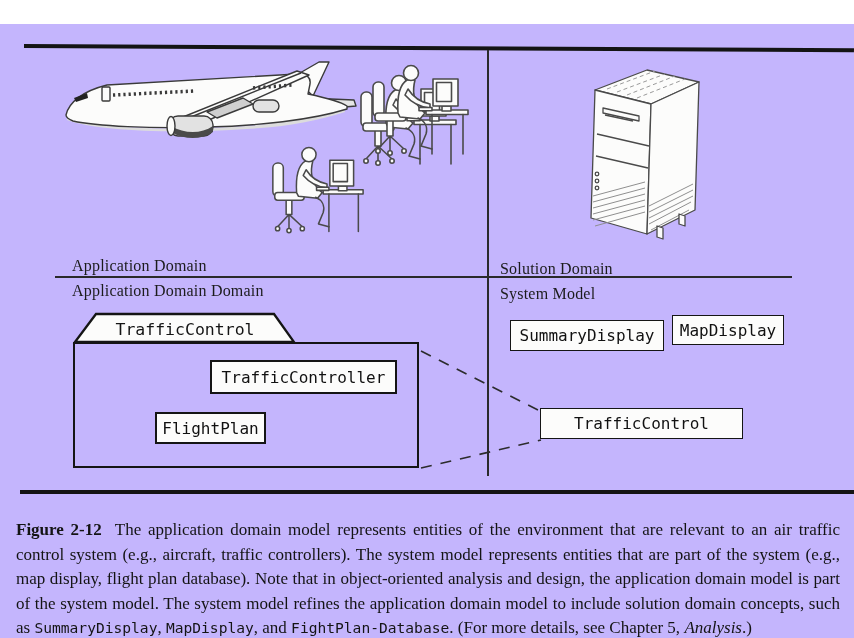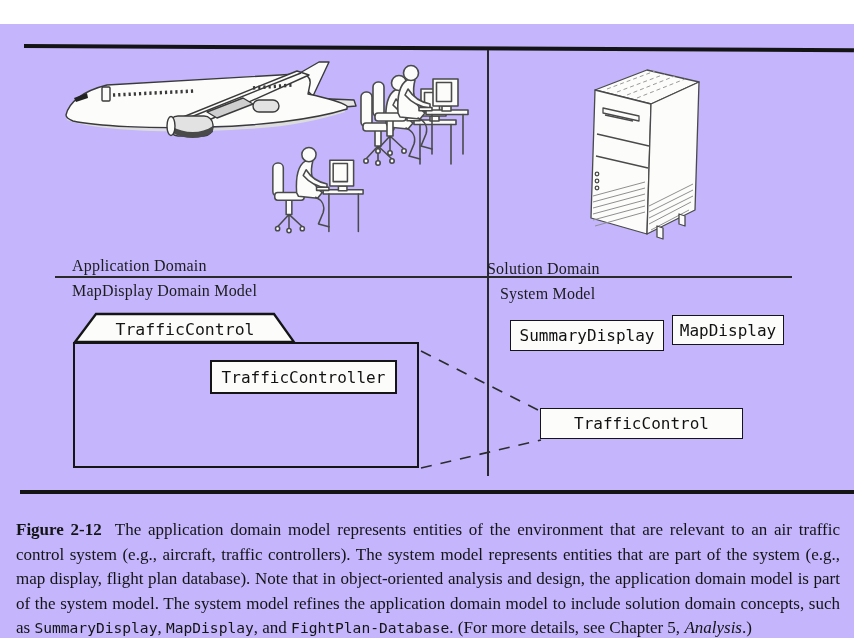--- a/index.html
+++ b/index.html
@@ -109,36 +109,37 @@
       <path d="M72,164 L78,166 L78,177 L72,175 Z" fill="#fcfcfb"></path>
       <path d="M94,152 L100,154 L100,164 L94,162 Z" fill="#fcfcfb"></path>
     </g>
   </svg>
 
   <div class="thinline" style="left:487px;top:26px;width:2px;height:426px;"></div>
 
   <div class="thinline" style="left:55px;top:252px;width:737px;height:2px;"></div>
 
   <div class="domain-label" style="left:72px;top:233px;">Application Domain</div>
-  <div class="domain-label" style="left:72px;top:258px;">MapDisplay Domain Model</div>
-  <div class="domain-label" style="left:487px;top:236px;">Solution Domain</div>
+  <div class="domain-label" style="left:72px;top:258px;">Application Domain Domain</div>
+  <div class="domain-label" style="left:500px;top:236px;">Solution Domain</div>
   <div class="domain-label" style="left:500px;top:261px;text-align:right;">System Model</div>
 
   <svg id="diagram-svg" width="854" height="470" viewBox="0 0 854 470">
     <polygon points="75,318 96,290 274,290 294,318" fill="#fcfcfb" stroke="#151515" stroke-width="2.3"></polygon>
     <g stroke="#2c2c2c" stroke-width="1.6" stroke-dasharray="11,9">
       <line x1="421" y1="327" x2="540" y2="387"></line>
       <line x1="421" y1="444" x2="541" y2="416"></line>
     </g>
   </svg>
 
   <div id="package-tab-label" class="mono">TrafficControl</div>
   <div id="package-body"></div>
 
   <div class="cbox" style="left:210px;top:336px;width:183px;height:30px;">TrafficController</div>
+  <div class="cbox" style="left:155px;top:388px;width:107px;height:28px;">FlightPlan</div>
 
   <div class="sbox" style="left:510px;top:296px;width:152px;height:29px;">SummaryDisplay</div>
   <div class="sbox" style="left:672px;top:291px;width:110px;height:28px;">MapDisplay</div>
   <div class="sbox" style="left:540px;top:384px;width:201px;height:29px;">TrafficControl</div>
 
   <div class="rule" style="left:20px;top:466px;width:834px;height:4px;"></div>
 
   <p id="caption"><b>Figure 2-12</b><span>The application domain model represents entities of the environment that are relevant to an air traffic control system (e.g., aircraft, traffic controllers). The system model represents entities that are part of the system (e.g., map display, flight plan database). Note that in object-oriented analysis and design, the application domain model is part of the system model. The system model refines the application domain model to include solution domain concepts, such as </span><span class="cmono">SummaryDisplay</span><span>, </span><span class="cmono">MapDisplay</span><span>, and </span><span class="cmono">FightPlan-Database</span><span>. (For more details, see Chapter 5, </span><span class="cital">Analysis</span><span>.)</span></p>
 
 </div>

